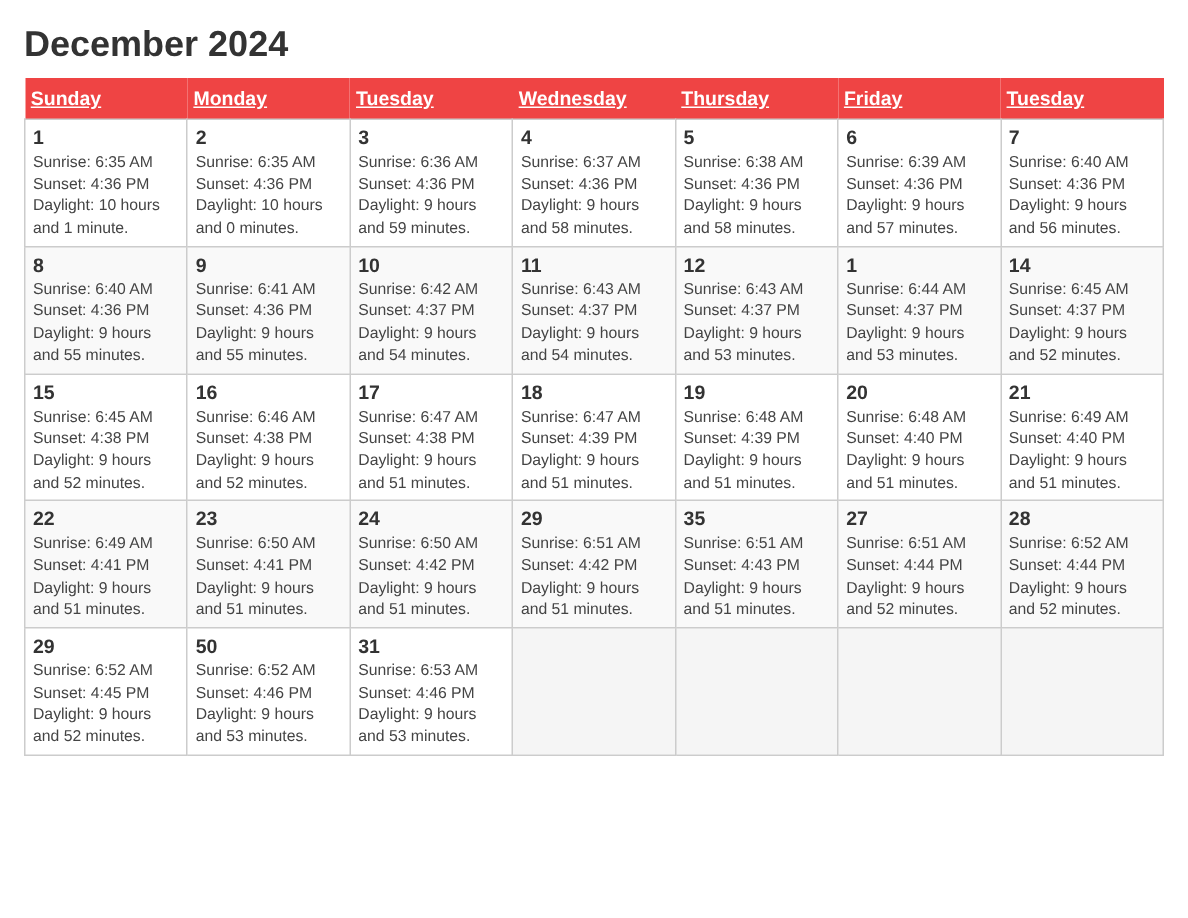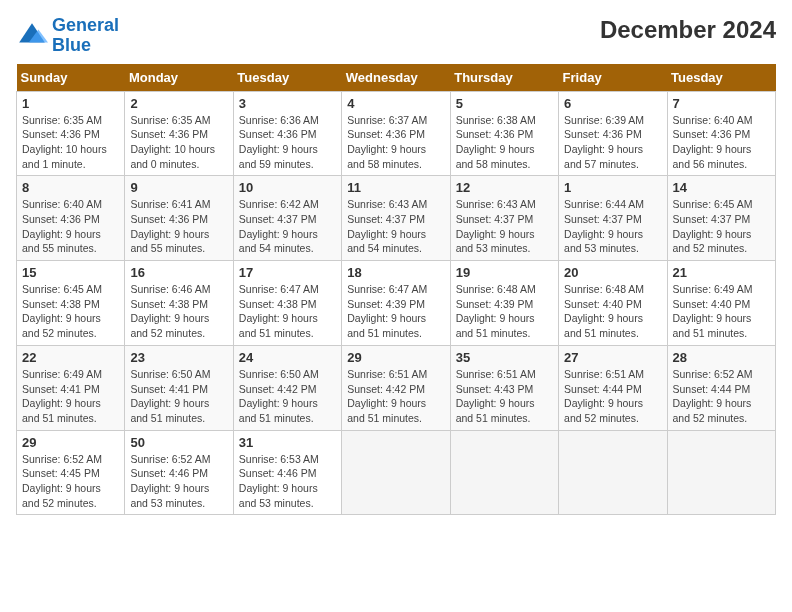--- a/index.html
+++ b/index.html
@@ -45,26 +45,27 @@
     .location-title {
       font-size: 15px;
       color: #555;
     }
     table {
       width: 100%;
       border-collapse: collapse;
       font-size: 11px;
     }
     th {
-      background-color: #a16207;
+      background-color: #ef4444;
       color: #fff;
       padding: 6px 4px;
       text-align: left;
       font-size: 13px;
       font-weight: bold;
+      text-decoration: underline;
     }
     td {
       border: 1px solid #ccc;
       padding: 4px 5px;
       vertical-align: top;
       height: 80px;
       width: calc(100% / 7);
       background: #fff;
     }
     tr:nth-child(even) td {
@@ -83,30 +84,20 @@
       line-height: 1.4;
     }
     td.empty {
       background: #f5f5f5;
     }
   </style>
 </head>
 <body>
 
 <div class="header-area">
-  <div class="logo">
-    <svg class="logo-icon" viewBox="0 0 40 40" width="40" height="40">
-      <polygon points="20,4 36,28 4,28" fill="#1a6fba"></polygon>
-      <polygon points="28,12 40,28 16,28" fill="#4da6ff" opacity="0.7"></polygon>
-    </svg>
-    <div class="logo-text">
-      <div><span>General</span></div>
-      <div><span style="color:#1a6fba;">Blue</span></div>
-    </div>
-  </div>
   <div class="title-area">
     <div class="month-title">December 2024</div>
   </div>
 </div>
 
 <table>
   <thead>
     <tr>
 
     <th>Sunday</th>

